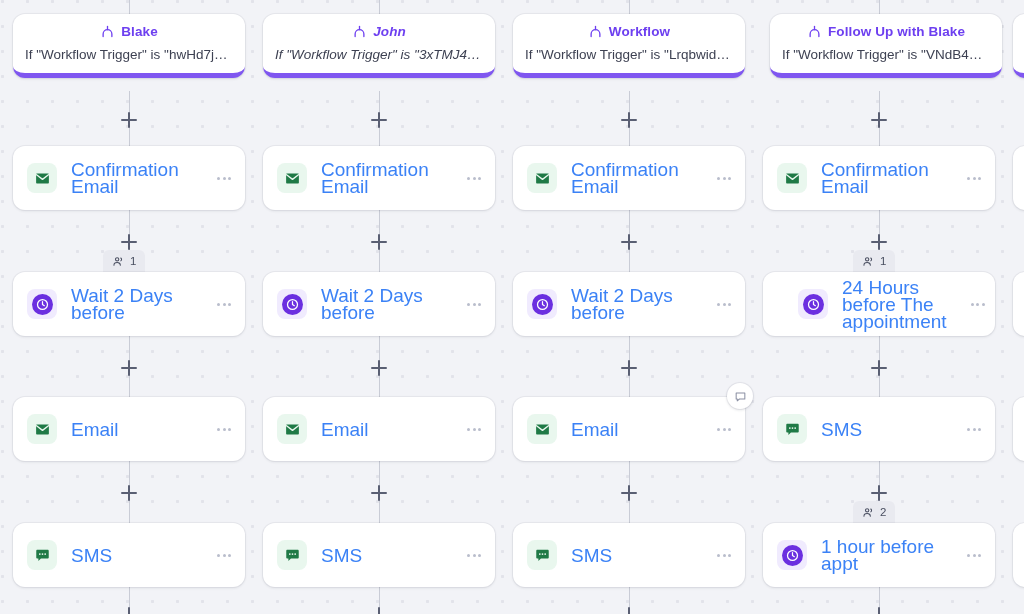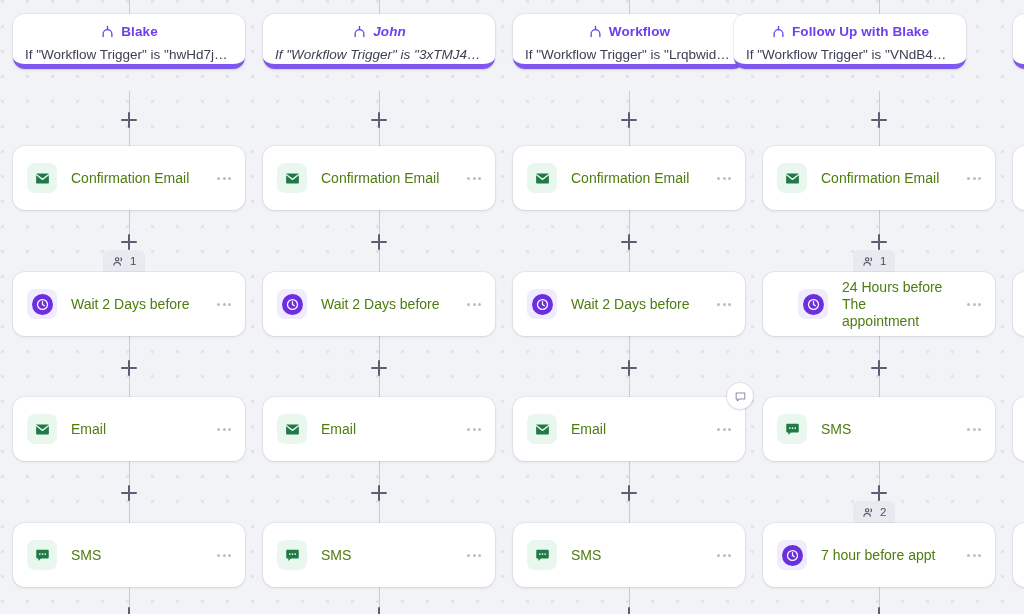--- a/index.html
+++ b/index.html
@@ -48,21 +48,21 @@
     position: absolute;
     width: 232px;
     background: #ffffff;
     border-radius: 12px;
     box-shadow: 0 1px 3px rgba(22,27,50,.10), 0 0 0 1px rgba(22,27,50,.045);
     z-index: 2;
   }
 
   
   .trigger {
-    height: 55px;
+    height: 64px;
     border-bottom: 5px solid #7f56f0;
     padding: 10px 12px 0 12px;
     display: flex;
     flex-direction: column;
     align-items: center;
     justify-content: flex-start;
   }
   .trigger-head {
     display: flex;
     align-items: center;
@@ -106,22 +106,22 @@
   .icon-box.green { background: #e9f7ee; }
   .icon-box.purple-solid { background: #f0ebfe; }
   .icon-inner-purple {
     width: 21px; height: 21px;
     border-radius: 50%;
     background: #6b2fe0;
     display: flex; align-items: center; justify-content: center;
   }
   .card-label {
     flex: 1 1 auto;
-    font-size: 14px;
-    color: #4d7c0f;
+    font-size: 19px;
+    color: #3b82f6;
     line-height: 17px;
     padding-right: 6px;
   }
   .dots {
     flex: 0 0 auto;
     display: flex;
     gap: 2.5px;
     align-items: center;
     cursor: pointer;
     padding: 6px 0 6px 4px;
@@ -442,21 +442,21 @@
         <i></i>
       </div>
     </div>
     <div class="plus" style="left: 621px; top: 607px;"></div>
     <div class="conn" style="left: 879px; top: 0px; height: 14px;"></div>
     <div class="conn" style="left: 879px; top: 91px; height: 55px;"></div>
     <div class="conn" style="left: 879px; top: 210px; height: 62px;"></div>
     <div class="conn" style="left: 879px; top: 336px; height: 61px;"></div>
     <div class="conn" style="left: 879px; top: 461px; height: 62px;"></div>
     <div class="conn" style="left: 879px; top: 587px; height: 27px;"></div>
-    <div class="card trigger" style="left: 734px; top: 14px;">
+    <div class="card trigger" style="left: 770px; top: 14px;">
       <div class="trigger-head">
         <span>
           <svg width="15" height="15" viewBox="0 0 24 24" fill="none" stroke="#6d3ff0" stroke-width="2.1" stroke-linecap="round" stroke-linejoin="round">
             <path d="M5 20v-4a7 7 0 0 1 14 0v4"></path>
             <path d="M12 9V4"></path>
           </svg>
         </span>
         <div class="trigger-title">Follow Up with Blake</div>
       </div>
       <div class="trigger-sub">If "Workflow Trigger" is "VNdB4mv1d0…</div>
@@ -542,21 +542,21 @@
     </div>
     <div class="card action" style="left: 763px; top: 523px;">
       <div class="icon-box purple-solid">
         <div class="icon-inner-purple">
           <svg width="13" height="13" viewBox="0 0 24 24" fill="none" stroke="#ffffff" stroke-width="2.3" stroke-linecap="round" stroke-linejoin="round">
             <circle cx="12" cy="12" r="9.2"></circle>
             <path d="M12 6.8V12l3.4 2.2"></path>
           </svg>
         </div>
       </div>
-      <div class="card-label">7 hour before appt</div>
+      <div class="card-label">1 hour before appt</div>
       <div class="dots">
         <i></i>
         <i></i>
         <i></i>
       </div>
     </div>
     <div class="plus" style="left: 871px; top: 607px;"></div>
     <div class="card trigger" style="left: 1013px; top: 14px;">
       <div class="trigger-sub"></div>
     </div>

